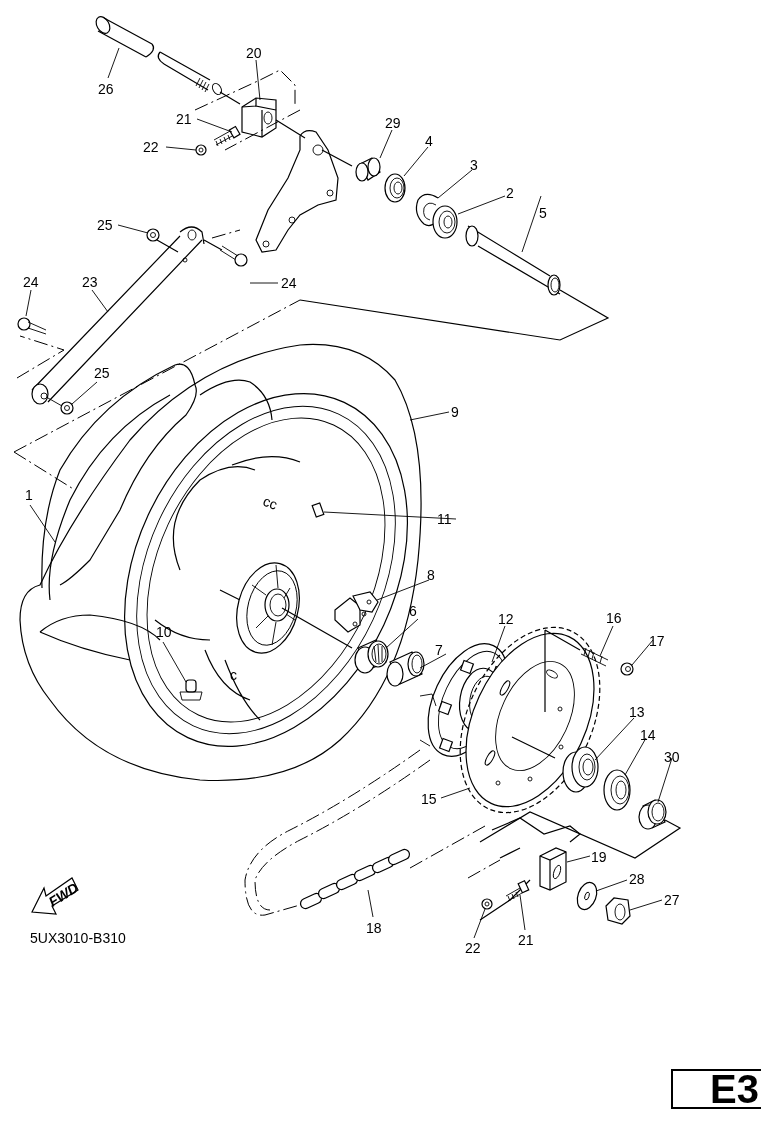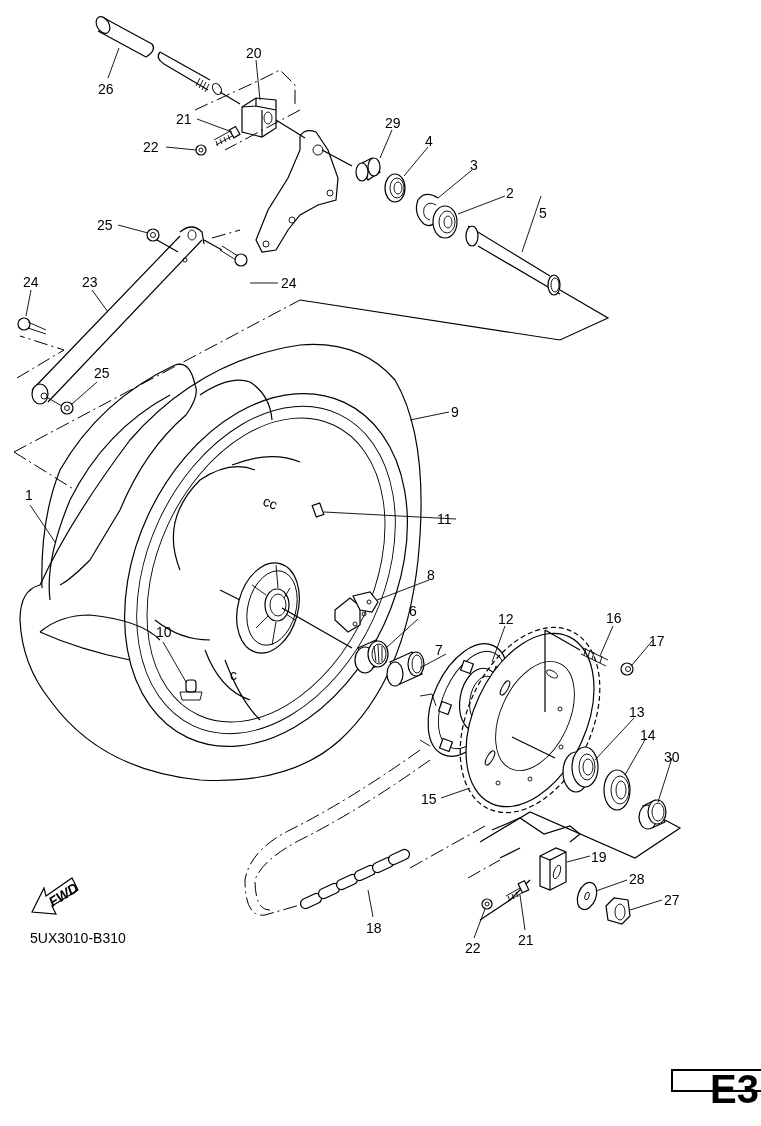--- a/index.html
+++ b/index.html
@@ -4,21 +4,21 @@
 <style>
   html,body{margin:0;padding:0;background:#fff;}
   body{width:761px;height:1126px;position:relative;overflow:hidden;font-family:"Liberation Sans",sans-serif;}
   svg#diagram{position:absolute;left:0;top:0;}
   .ln{fill:none;stroke:#000;stroke-width:1.2;}
   .thin{fill:none;stroke:#000;stroke-width:0.9;}
   .dash{fill:none;stroke:#000;stroke-width:1;stroke-dasharray:14 4 2 4;}
   .lbl{font-family:"Liberation Sans",sans-serif;font-size:14px;fill:#000;}
   .code{font-family:"Liberation Sans",sans-serif;font-size:14px;fill:#000;}
   .fill-w{fill:#fff;stroke:#000;stroke-width:1.2;}
-  #page-box{position:absolute;left:671px;top:1069px;width:90px;height:23px;border:2px solid #000;border-right:none;box-sizing:border-box;}
+  #page-box{position:absolute;left:671px;top:1069px;width:90px;height:40px;border:2px solid #000;border-right:none;box-sizing:border-box;}
   #page-box span{position:absolute;right:2px;top:-4px;font-family:"Liberation Sans",sans-serif;font-weight:bold;font-size:40px;line-height:44px;color:#000;}
 </style>
 </head>
 <body>
 
 <svg id="diagram" width="761" height="1126" viewBox="0 0 761 1126" xmlns="http://www.w3.org/2000/svg">
 
   <g>
     <ellipse class="fill-w" cx="103" cy="25" rx="6" ry="9" transform="rotate(-30 103 25)"></ellipse>
     <path class="ln" d="M104 18 L152 44 M98 31 L146 57"></path>

